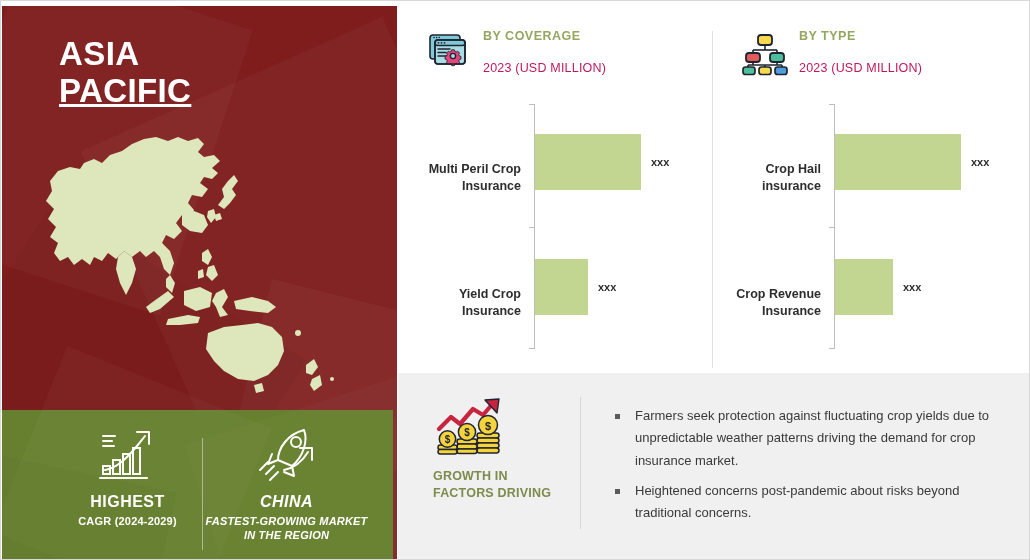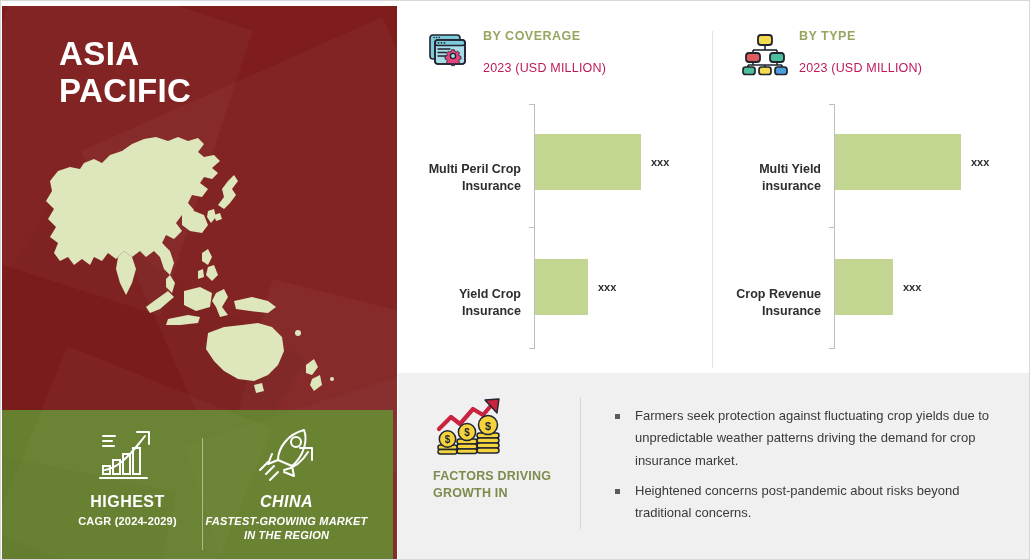--- a/index.html
+++ b/index.html
@@ -41,21 +41,21 @@
         background: rgba(255,255,255,0.022);
         transform: rotate(-8deg); }
 
   #region-title {
     position: absolute; left: 57px; top: 30px;
     color: #ffffff;
     font-size: 33px; font-weight: bold;
     letter-spacing: 0.4px; line-height: 1.12;
     z-index: 4;
   }
-  #region-title .l2 { display:block; }
+  #region-title .l2 { display:block;text-decoration:underline; }
 
   #map-wrap {
     position: absolute; left: 30px; top: 105px;
     width: 340px; height: 285px;
     z-index: 3;
   }
   #map-wrap svg { width: 100%; height: 100%; display:block; }
 
   
   #stats-band {
@@ -425,21 +425,21 @@
       </div>
 
       <div class="plot">
         <div class="axis-line" id="axis-typ"></div>
         <div class="tick" style="left:115px; top:0px;"></div>
         <div class="tick" style="left:115px; top:123px;"></div>
         <div class="tick" style="left:115px; top:244px;"></div>
 
         <div class="bar-row" style="left:121px; top:30px;">
           <div class="bar-label">
-            <span>Multi Yield</span><br>
+            <span>Crop Hail</span><br>
             <span>insurance</span>
           </div>
           <div class="bar" style="width:126px;">
             <span class="bar-value">xxx</span>
           </div>
         </div>
 
         <div class="bar-row" style="left:121px; top:155px;">
           <div class="bar-label">
             <span>Crop Revenue</span><br>
@@ -480,22 +480,22 @@
 
           <g stroke="#1f2430" stroke-width="1.5">
             <rect x="5" y="50" width="19" height="4.6" rx="2.2" fill="#f5d33c"></rect>
             <rect x="5" y="54.6" width="19" height="4.4" rx="2.2" fill="#f5d33c"></rect>
             <circle cx="14.5" cy="44" r="8.2" fill="#f5d33c"></circle>
           </g>
           <text x="14.5" y="47.8" font-family="'Liberation Sans', sans-serif" font-size="10" font-weight="bold" fill="#1f2430" text-anchor="middle">$</text>
         </svg>
       </div>
       <div id="factors-title">
+        <span>GROWTH IN</span>
         <span>FACTORS DRIVING</span>
-        <span>GROWTH IN</span>
       </div>
     </div>
 
     <div id="factors-divider"></div>
 
     <div id="factors-list">
       <div class="factor-item">
         <span class="factor-bullet"></span>
         <span>Farmers seek protection against fluctuating crop yields due to unpredictable weather patterns driving the demand for crop insurance market.</span>
       </div>

